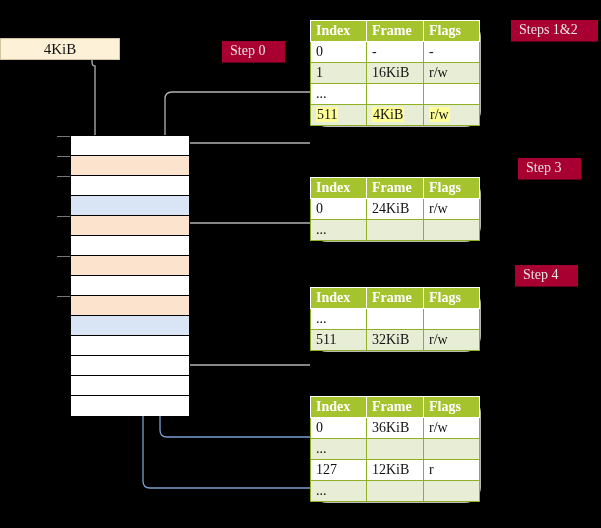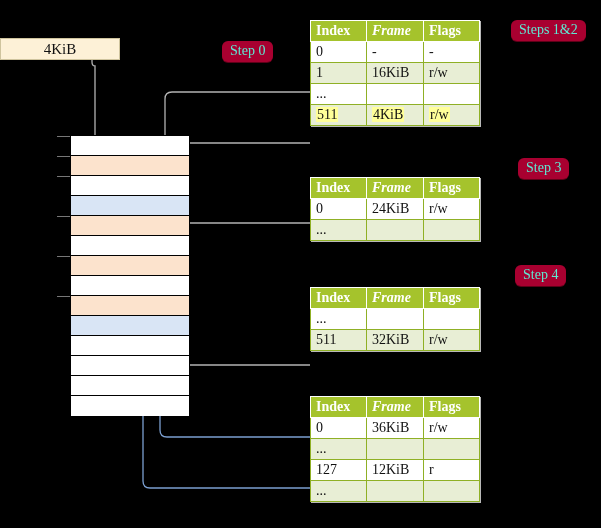--- a/index.html
+++ b/index.html
@@ -30,24 +30,24 @@
     display: flex;
     align-items: center;
     justify-content: center;
     box-sizing: border-box;
   }
 
   
   .badge {
     position: absolute;
     background: #a80030;
-    color: #5eead4;
+    color: #e5e5e5;
     font-size: 14px;
-    padding: 2px 8px 3px 8px;
-    border-radius: 6px;
+    padding: 2px 20px 3px 8px;
+    border-radius: 0;
     white-space: nowrap;
     line-height: 1.15;
     box-shadow: 0 1px 0 #5e0018;
   }
   .badge-step0  { left: 188px; top: 41px; margin-left: 34px; }
   .badge-step12 { left: 511px; top: 20px; }
   .badge-step3  { left: 518px; top: 158px; text-align: right; }
   .badge-step4  { left: 515px; top: 265px; }
 
   
@@ -83,40 +83,41 @@
   
   .ptable {
     position: absolute;
     border-collapse: collapse;
     border-spacing: 0;
     background: #ffffff;
     font-size: 14px;
     color: #111111;
     table-layout: fixed;
     box-shadow: 1px 1px 0 #b9b9b9;
+    border-radius: 16px;
   }
   .ptable th, .ptable td {
     border: 1px solid #8fb025;
     padding: 2px 5px;
     text-align: left;
     height: 20px;
     box-sizing: border-box;
     overflow: hidden;
     white-space: nowrap;
   }
   .ptable th {
     background: #a5c32c;
     color: #ffffff;
     font-weight: bold;
     border-color: #ffffff;
   }
   .ptable tr.alt td { background: #e8eed5; }
   .ptable tr.plain td { background: #ffffff; }
   .col-index { width: 56px; }
-  .col-frame { width: 57px; font-style: italic; }
+  .col-frame { width: 57px; }
   .col-flags { width: 56px; margin-left: 20px; }
   .hl { background: #ffff99; padding: 0 1px; }
 
   .tbl1 { left: 310px; top: 20px; width: 170px; }
   .tbl2 { left: 310px; top: 177px; width: 170px; }
   .tbl3 { left: 310px; top: 287px; width: 170px; }
   .tbl4 { left: 310px; top: 396px; width: 170px; }
 
   
   #wires {

